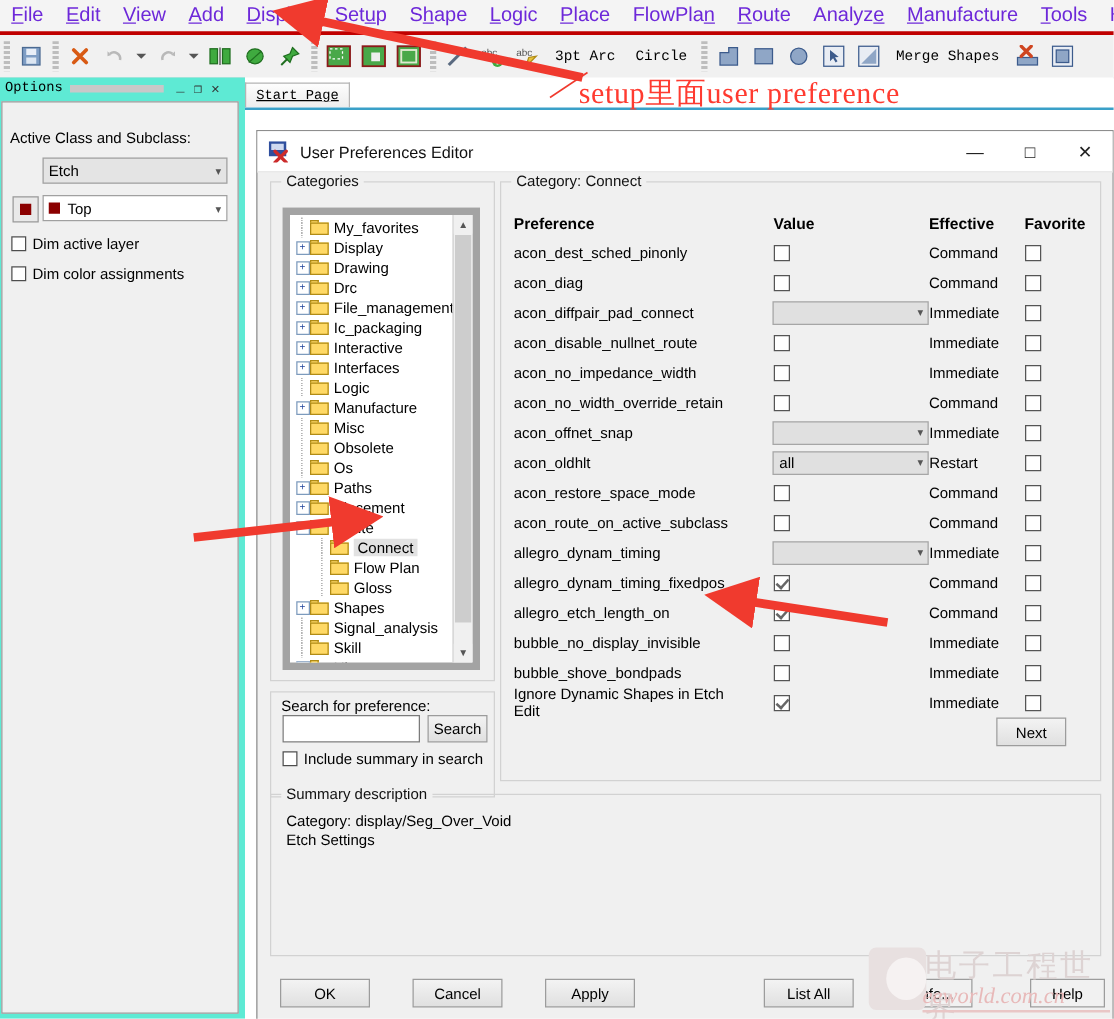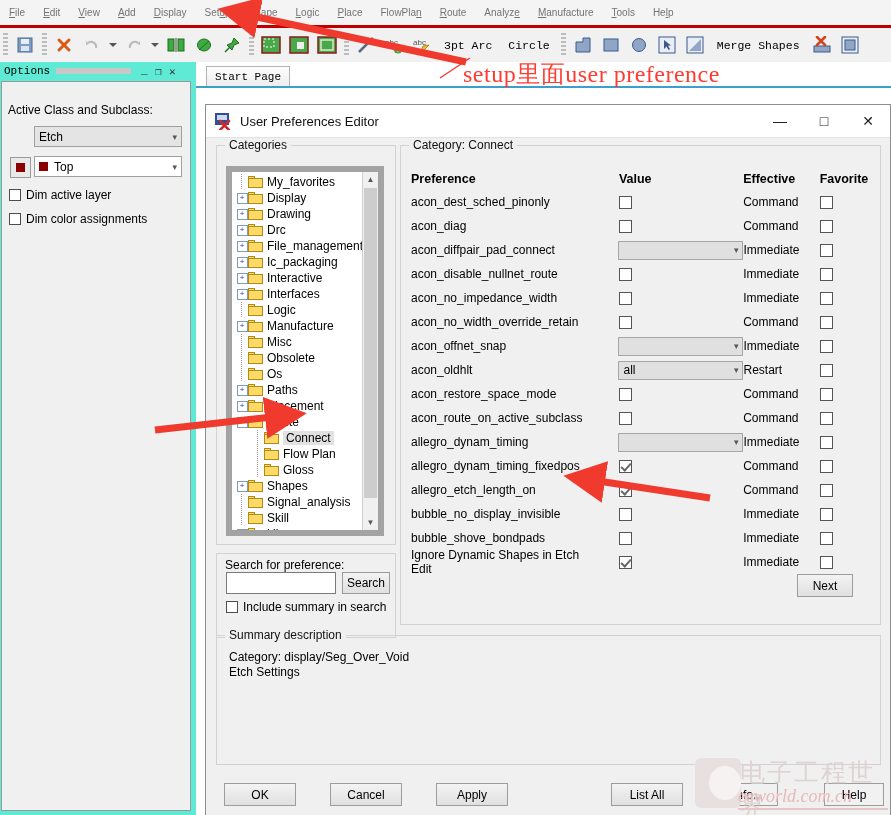--- a/index.html
+++ b/index.html
@@ -13,21 +13,21 @@
     position:relative;
   }
   
   .menubar{
     position:absolute;left:0;top:0;width:891px;height:25px;
     background:#f4f4f4;
     border-bottom:3px solid #c00000;
     display:flex;align-items:center;
   }
   .menuitem{
-    padding:3px 9px;font-size:10px;color:#737373;cursor:default;white-space:nowrap;
+    padding:3px 9px;font-size:16px;color:#6d28d9;cursor:default;white-space:nowrap;
   }
   .menuitem u{text-decoration:underline;}
   
   .toolbar{
     position:absolute;left:0;top:28px;width:891px;height:34px;
     background:#f1f1f1;border-bottom:1px solid #cfcfcf;
     display:flex;align-items:center;
   }
   .tb-grip{width:5px;height:24px;margin:0 3px;
     background:repeating-linear-gradient(to bottom,#bdbdbd 0px,#bdbdbd 2px,transparent 2px,transparent 4px);}
@@ -346,21 +346,21 @@
     </div>
     <div class="cbrow" style="left:7px;top:130px;">
       <span class="cbox"></span>
       <span>Dim color assignments</span>
     </div>
   </div>
 </div>
 
 <div class="workarea">
   <div class="tabstrip">
-    <div class="tab" style="left:10px;width:84px;">Start Page</div>
+    <div class="tab" style="left:0;width:84px;text-decoration:underline;">Start Page</div>
   </div>
   <div class="canvas"></div>
 </div>
 
 <div class="annot">setup里面user preference</div>
 
 <div class="dialog">
   <div class="dlg-title">
     <span class="dlg-ico">
       <svg width="17" height="17" viewBox="0 0 17 17">

